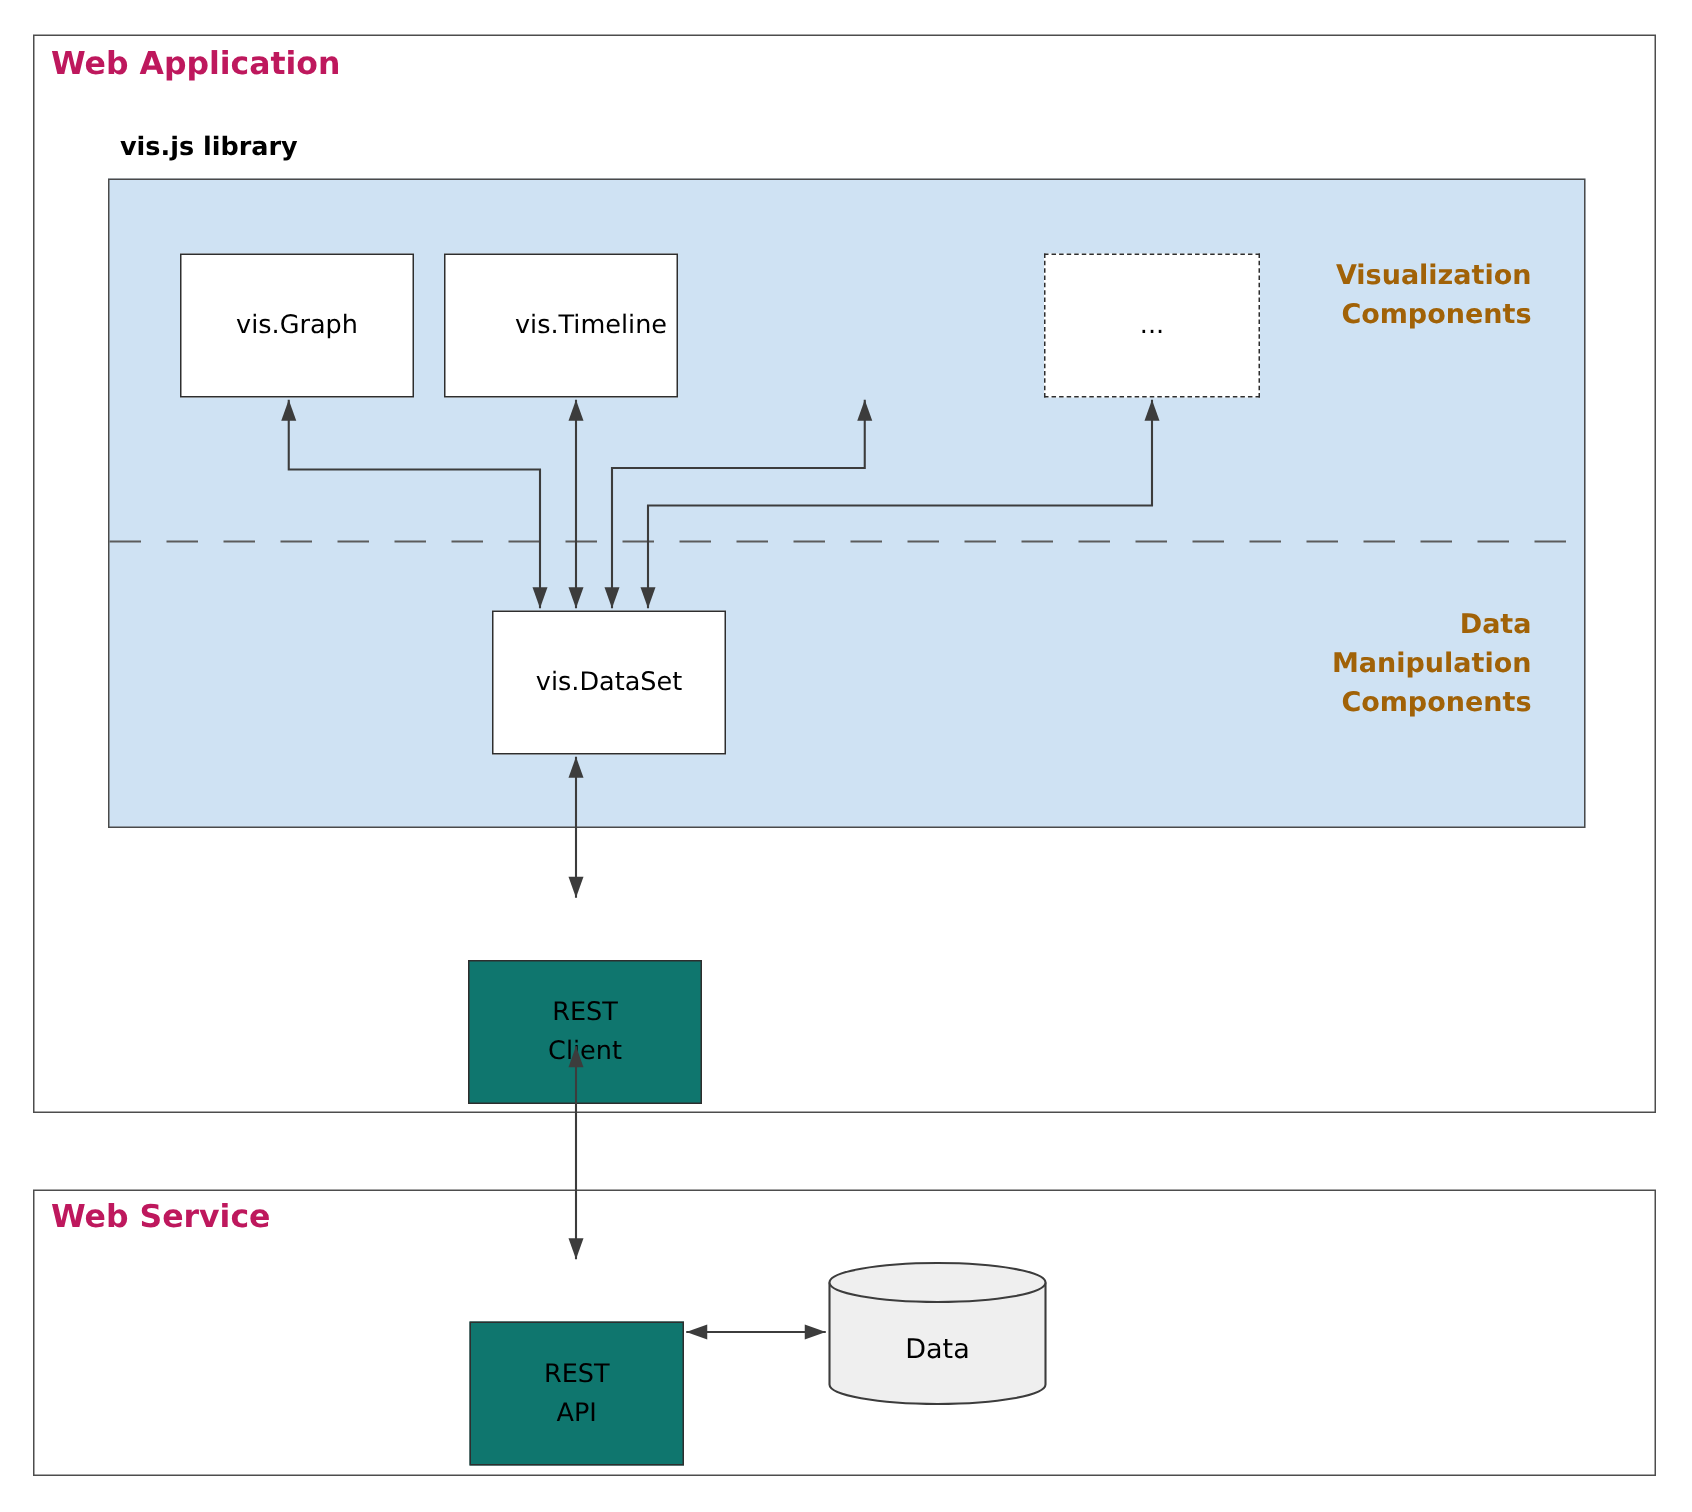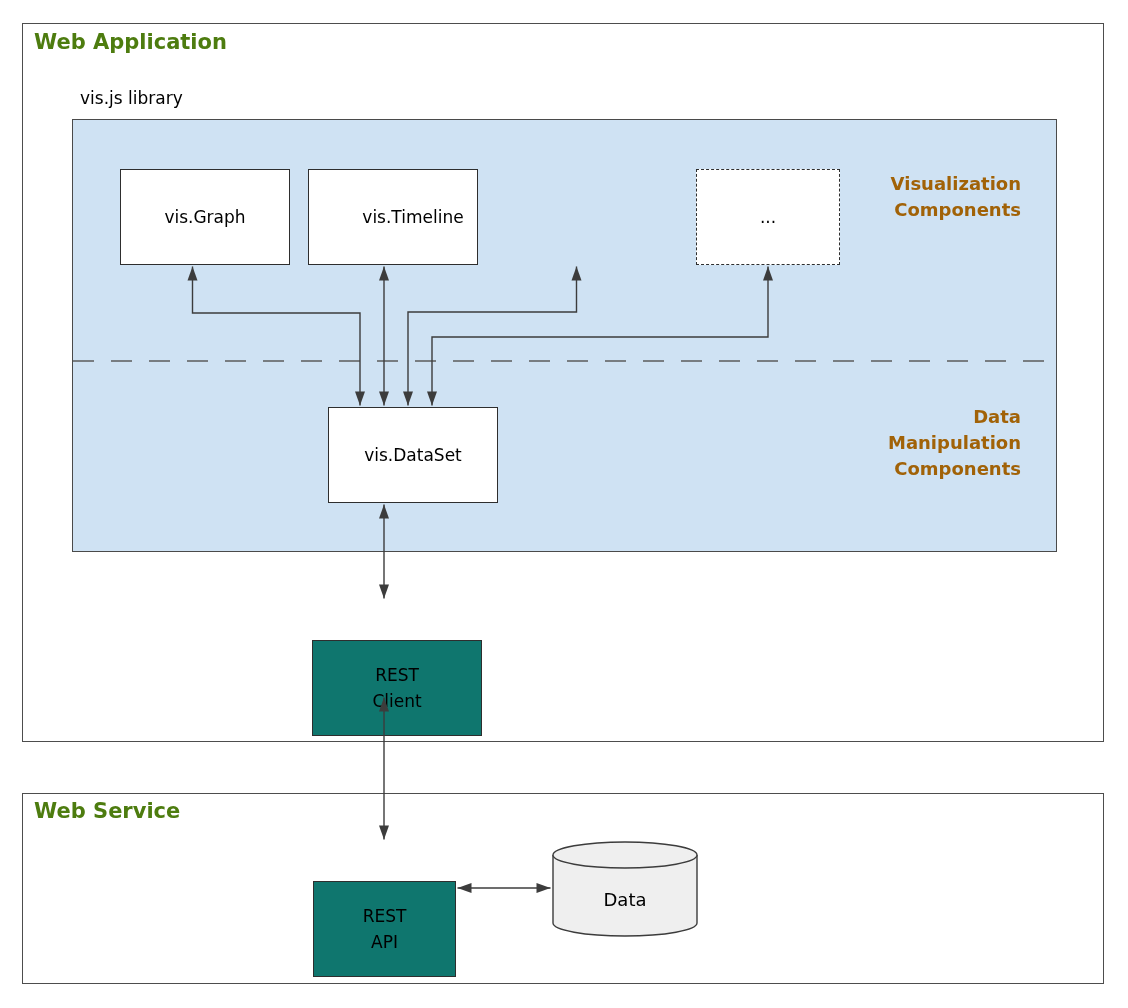--- a/index.html
+++ b/index.html
@@ -15,41 +15,41 @@
   .frame {
     position: absolute;
     background: #ffffff;
     border: 1px solid #4d4d4d;
     box-sizing: border-box;
   }
   .frame-title {
     position: absolute;
     font-size: 21px;
     font-weight: bold;
-    color: #4d7c0f;
+    color: #be185d;
     white-space: nowrap;
   }
   .sub-title {
     position: absolute;
     font-size: 17px;
-    font-weight: normal;
+    font-weight: bold;
     color: #000000;
     white-space: nowrap;
   }
   .library-box {
     position: absolute;
     left: 72px; top: 119px;
     width: 985px; height: 433px;
     background: #cfe2f3;
     border: 1px solid #4a4a4a;
     box-sizing: border-box;
   }
   .node {
     position: absolute;
-    width: 170px; height: 96px;
+    width: 156px; height: 96px;
     background: #ffffff;
     border: 1px solid #2e2e2e;
     box-sizing: border-box;
     display: flex;
     align-items: center;
     justify-content: center;
     font-size: 17px;
     text-align: center;
     line-height: 26px;
   }
@@ -104,21 +104,21 @@
 
   <div class="frame" style="left:22px; top:23px; width:1082px; height:719px;"></div>
   <div class="frame-title" style="left:34px; top:30px;">Web Application</div>
 
   <div class="sub-title" style="left:80px; top:88px;">vis.js library</div>
   <div class="library-box"></div>
 
   <div class="node" style="left:120px; top:169px;">
     <span>vis.Graph</span>
   </div>
-  <div class="node" style="left:308px; top:169px;padding-left:40px;">
+  <div class="node" style="left:296px; top:169px;padding-left:40px;">
     <span>vis.Timeline</span>
   </div>
   <div class="node dashed" style="left:696px; top:169px; width:144px;">
     <span>...</span>
   </div>
 
   <div class="side-label" style="top:171px;">
     <span class="multiline">Visualization
 Components</span>
   </div>

